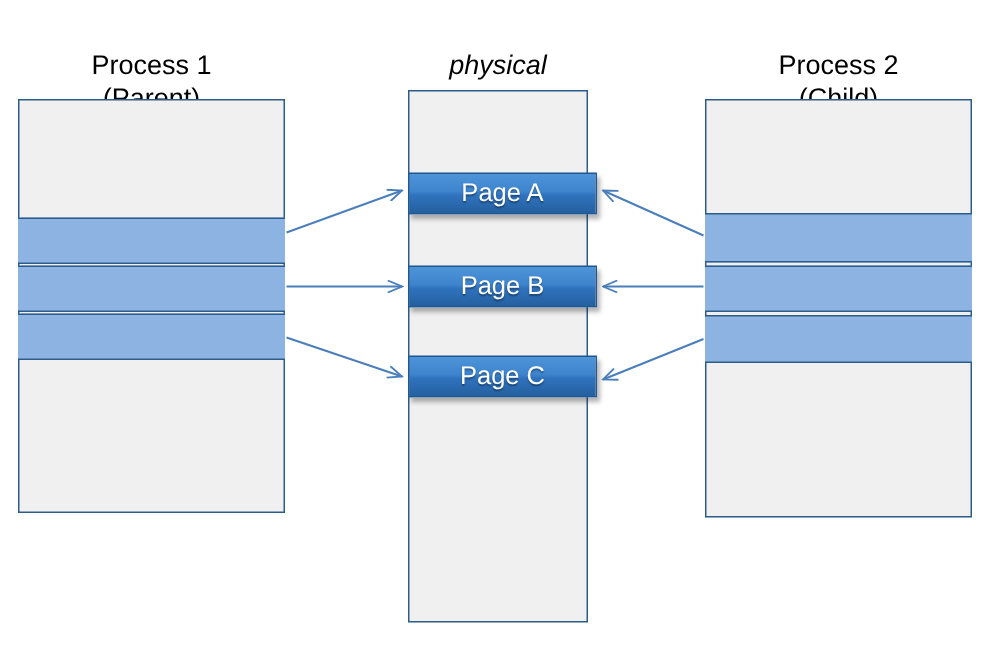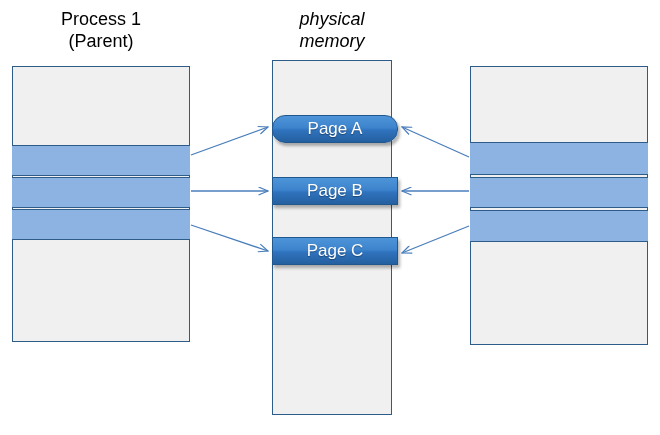--- a/index.html
+++ b/index.html
@@ -1,21 +1,21 @@
 <!DOCTYPE html>
 <html><head>
 <meta charset="utf-8">
 <style>
   html,body{margin:0;padding:0;background:#ffffff;}
   body{width:660px;height:435px;position:relative;overflow:hidden;
        font-family:"Liberation Sans","DejaVu Sans",sans-serif;}
   .stage{position:absolute;left:0;top:0;width:660px;height:435px;}
 
   .title{position:absolute;text-align:center;color:#000000;
-         font-size:18px;line-height:22px;font-weight:400;white-space:pre;}
+         font-size:18px;line-height:22px;font-weight:400;white-space:pre;margin-top:24px;}
 
   .membox{position:absolute;background:#f0f0f0;border:1.4px solid #2e5c8a;
           box-sizing:border-box;}
 
   .band{position:absolute;background:#8cb3e2;border-top:1.4px solid #2e5c8a;
         border-bottom:1.4px solid #2e5c8a;box-sizing:border-box;}
 
   .page{position:absolute;box-sizing:border-box;
         background:linear-gradient(to bottom,#4e94d8 0%,#3d84cd 45%,#2f72bd 55%,#24609f 100%);
         border:1px solid #21578f;
@@ -31,29 +31,31 @@
 <body>
 
 <div class="stage">
 
   <div class="title" style="left:12px;top:8px;width:178px;">Process 1
 (Parent)</div>
 
   <div class="title" style="left:262px;top:8px;width:140px;font-style:italic;">physical
 memory</div>
 
+  <div class="title" style="left:470px;top:8px;width:178px;">Process 2
+(Child)</div>
 
   <div class="membox" style="left:12px;top:66px;width:178px;height:276px;"></div>
   <div class="band" style="left:12px;top:145px;width:178px;height:31px;"></div>
   <div class="band" style="left:12px;top:177px;width:178px;height:31px;"></div>
   <div class="band" style="left:12px;top:209px;width:178px;height:31px;"></div>
 
   <div class="membox" style="left:272px;top:60px;width:120px;height:355px;"></div>
 
-  <div class="page" style="left:272px;top:115px;width:126px;height:28px;border-radius:13px;">
+  <div class="page" style="left:272px;top:115px;width:126px;height:28px;">
     <span>Page A</span>
   </div>
   <div class="page" style="left:272px;top:177px;width:126px;height:28px;">
     <span>Page B</span>
   </div>
   <div class="page" style="left:272px;top:237px;width:126px;height:28px;">
     <span>Page C</span>
   </div>
 
   <div class="membox" style="left:470px;top:66px;width:178px;height:279px;"></div>

